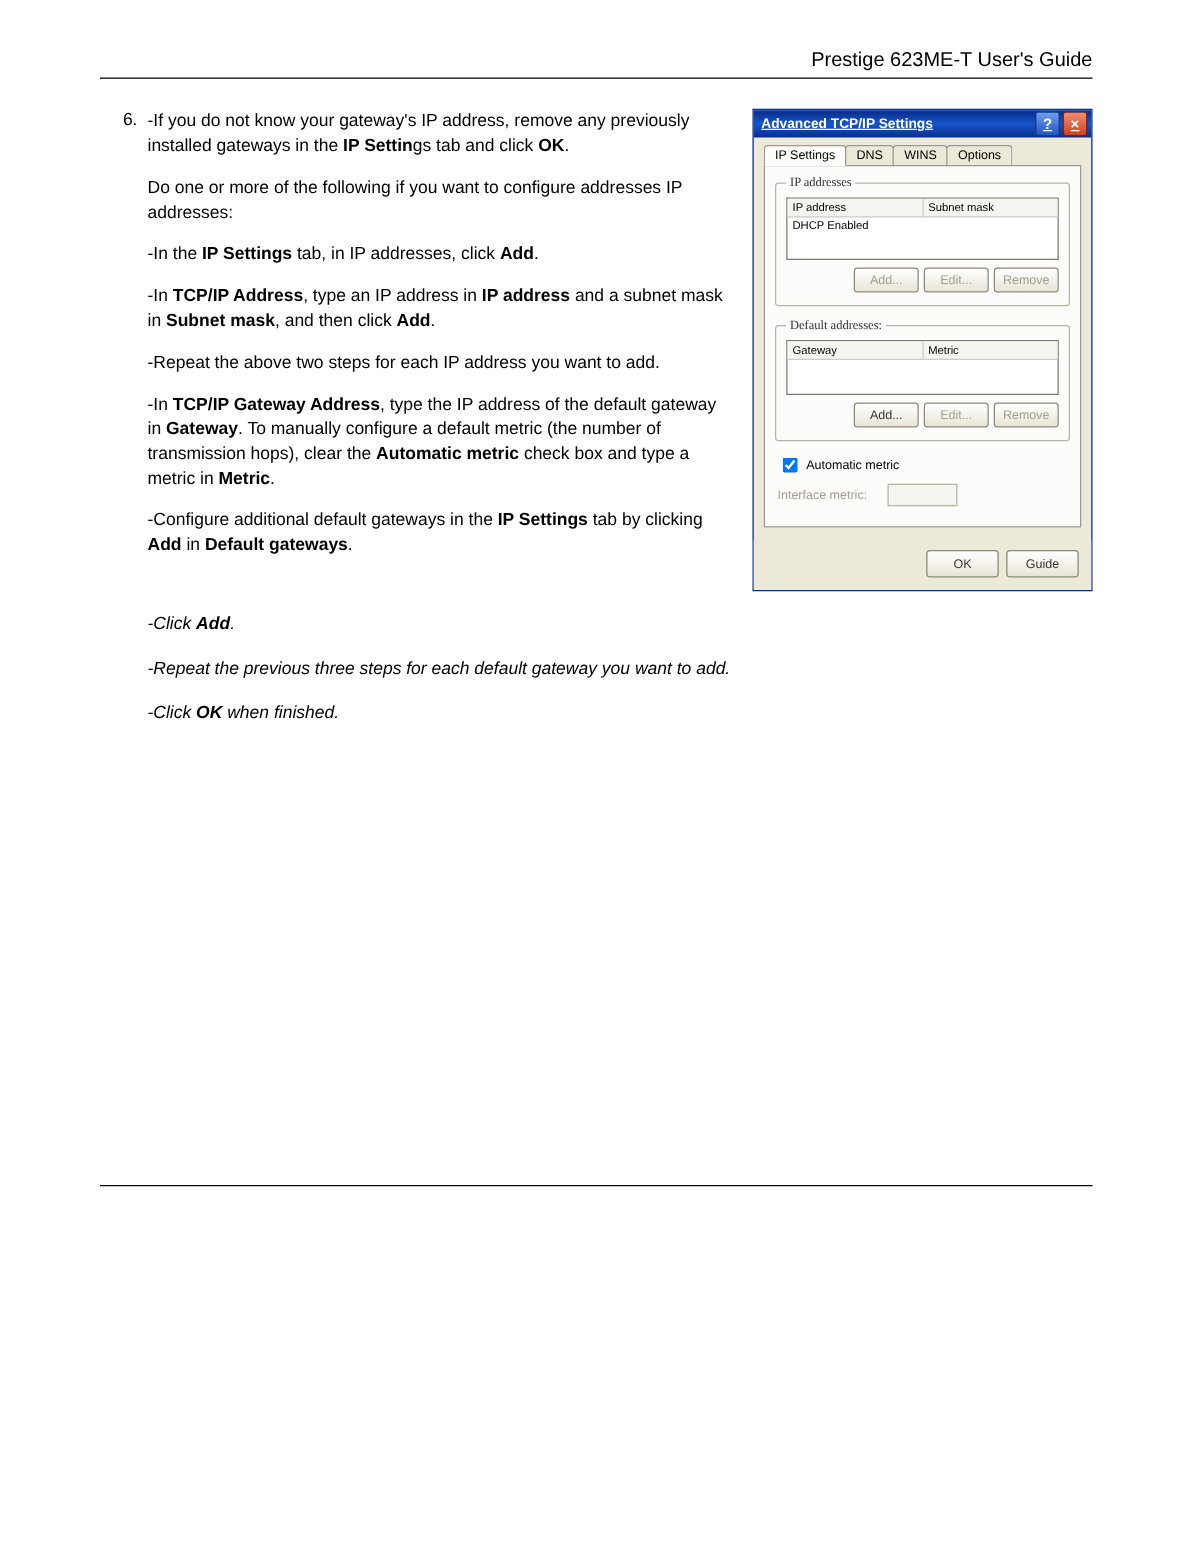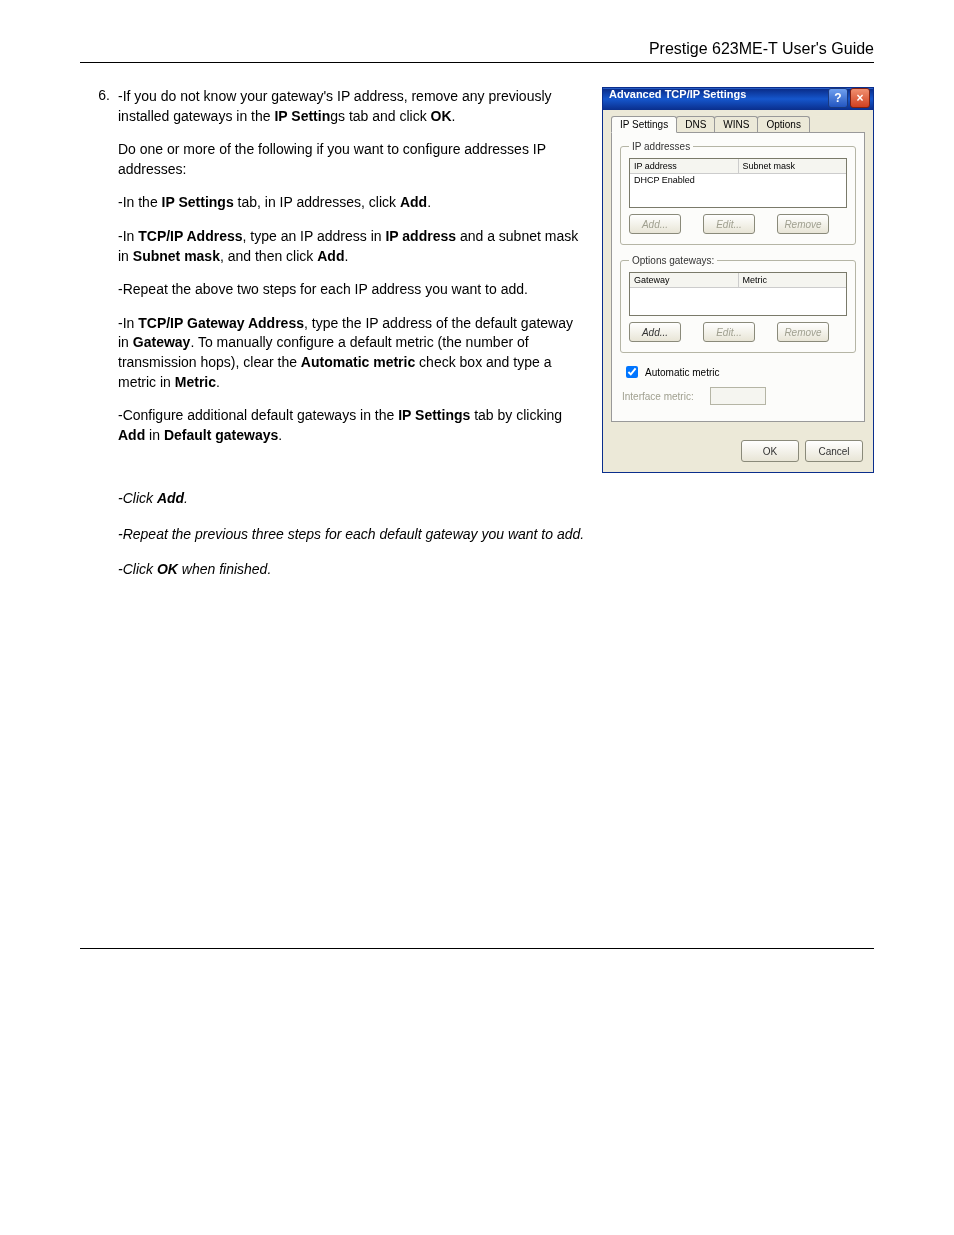--- a/index.html
+++ b/index.html
@@ -60,24 +60,25 @@
     border: 1px solid #0a2e8c;
     background: #ece9d8;
     font-size: 10px;
     font-family: Tahoma, sans-serif;
   }
   .titlebar {
     height: 22px;
     background: linear-gradient(to bottom, #3a79e6 0%, #0a2e8c 6%, #1556cc 50%, #0a2e8c 100%);
     color: #fff;
     display: flex;
-    align-items: flex-start;
+    align-items: center;
     padding: 0 3px 0 6px;
     font-weight: bold;
     font-size: 11px;
+    text-decoration: underline;
   }
   .titlebar-spacer { flex: 1; }
   .title-btn {
     width: 18px;
     height: 18px;
     margin-left: 2px;
     border-radius: 3px;
     display: flex;
     align-items: center;
     justify-content: center;
@@ -114,20 +115,21 @@
   fieldset.xp {
     border: 1px solid #b5b5a5;
     border-radius: 3px;
     padding: 6px 8px 10px 8px;
     margin: 0 0 10px 0;
   }
   fieldset.xp legend {
     font-size: 10px;
     padding: 0 3px;
     color: #333;
+    font-family: Liberation Serif, serif;
   }
   .list-box {
     border: 1px solid #7a7a6a;
     background: #fff;
     height: 48px;
     margin-bottom: 6px;
   }
   .list-box.small { height: 42px; }
   .list-head {
     display: flex;
@@ -135,21 +137,21 @@
     font-size: 9px;
     background: #f5f5f0;
   }
   .list-head > div {
     flex: 1;
     padding: 2px 4px;
     border-right: 1px solid #ccc;
   }
   .list-head > div:last-child { border-right: none; }
   .list-row { font-size: 9px; padding: 1px 4px; }
-  .btn-row { display: flex; gap: 22px; font-style: italic; }
+  .btn-row { display: flex; justify-content: flex-end; gap: 4px; }
   .xp-btn {
     min-width: 50px;
     height: 18px;
     font-size: 10px;
     background: linear-gradient(#fff,#e8e5d6);
     border: 1px solid #8a8a7a;
     border-radius: 3px;
     display: inline-flex;
     align-items: center;
     justify-content: center;
@@ -223,21 +225,21 @@
             <div class="list-row">DHCP Enabled</div>
           </div>
           <div class="btn-row">
             <span class="xp-btn disabled">Add...</span>
             <span class="xp-btn disabled">Edit...</span>
             <span class="xp-btn disabled">Remove</span>
           </div>
         </fieldset>
 
         <fieldset class="xp">
-          <legend>Options gateways:</legend>
+          <legend>Default addresses:</legend>
           <div class="list-box small">
             <div class="list-head">
               <div>Gateway</div>
               <div>Metric</div>
             </div>
           </div>
           <div class="btn-row">
             <span class="xp-btn">Add...</span>
             <span class="xp-btn disabled">Edit...</span>
             <span class="xp-btn disabled">Remove</span>
@@ -249,21 +251,21 @@
           <span>Automatic metric</span>
         </div>
         <div class="iface-row">
           <span>Interface metric:</span>
           <input type="text" disabled="" style="">
         </div>
       </div>
     </div>
     <div class="dialog-footer">
       <span class="xp-btn">OK</span>
-      <span class="xp-btn">Cancel</span>
+      <span class="xp-btn">Guide</span>
     </div>
   </div>
 </div>
 
 <div class="continued" id="continued">
     <p>-Click <b>Add</b>.</p>
     <p>-Repeat the previous three steps for each default gateway you want to add.</p>
     <p>-Click <b>OK</b> when finished.</p>
   </div>
 

